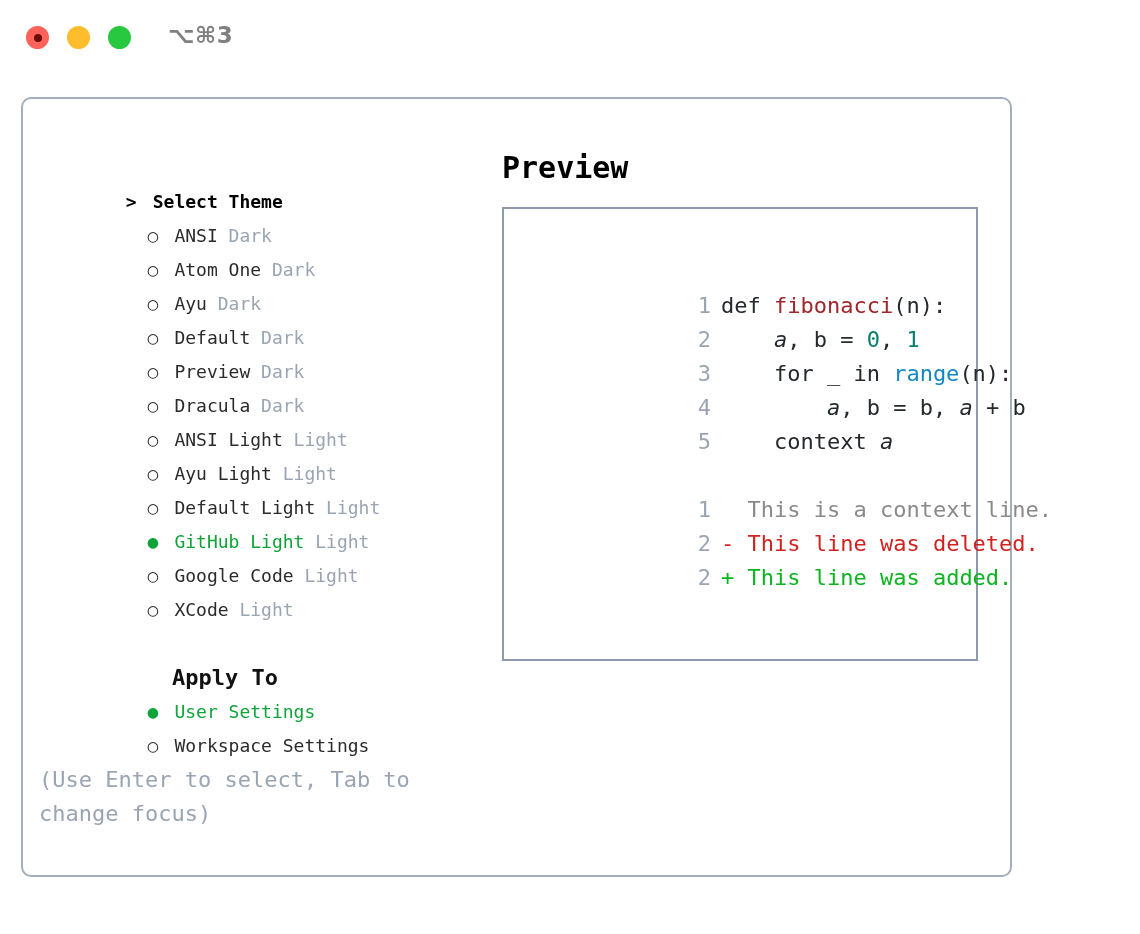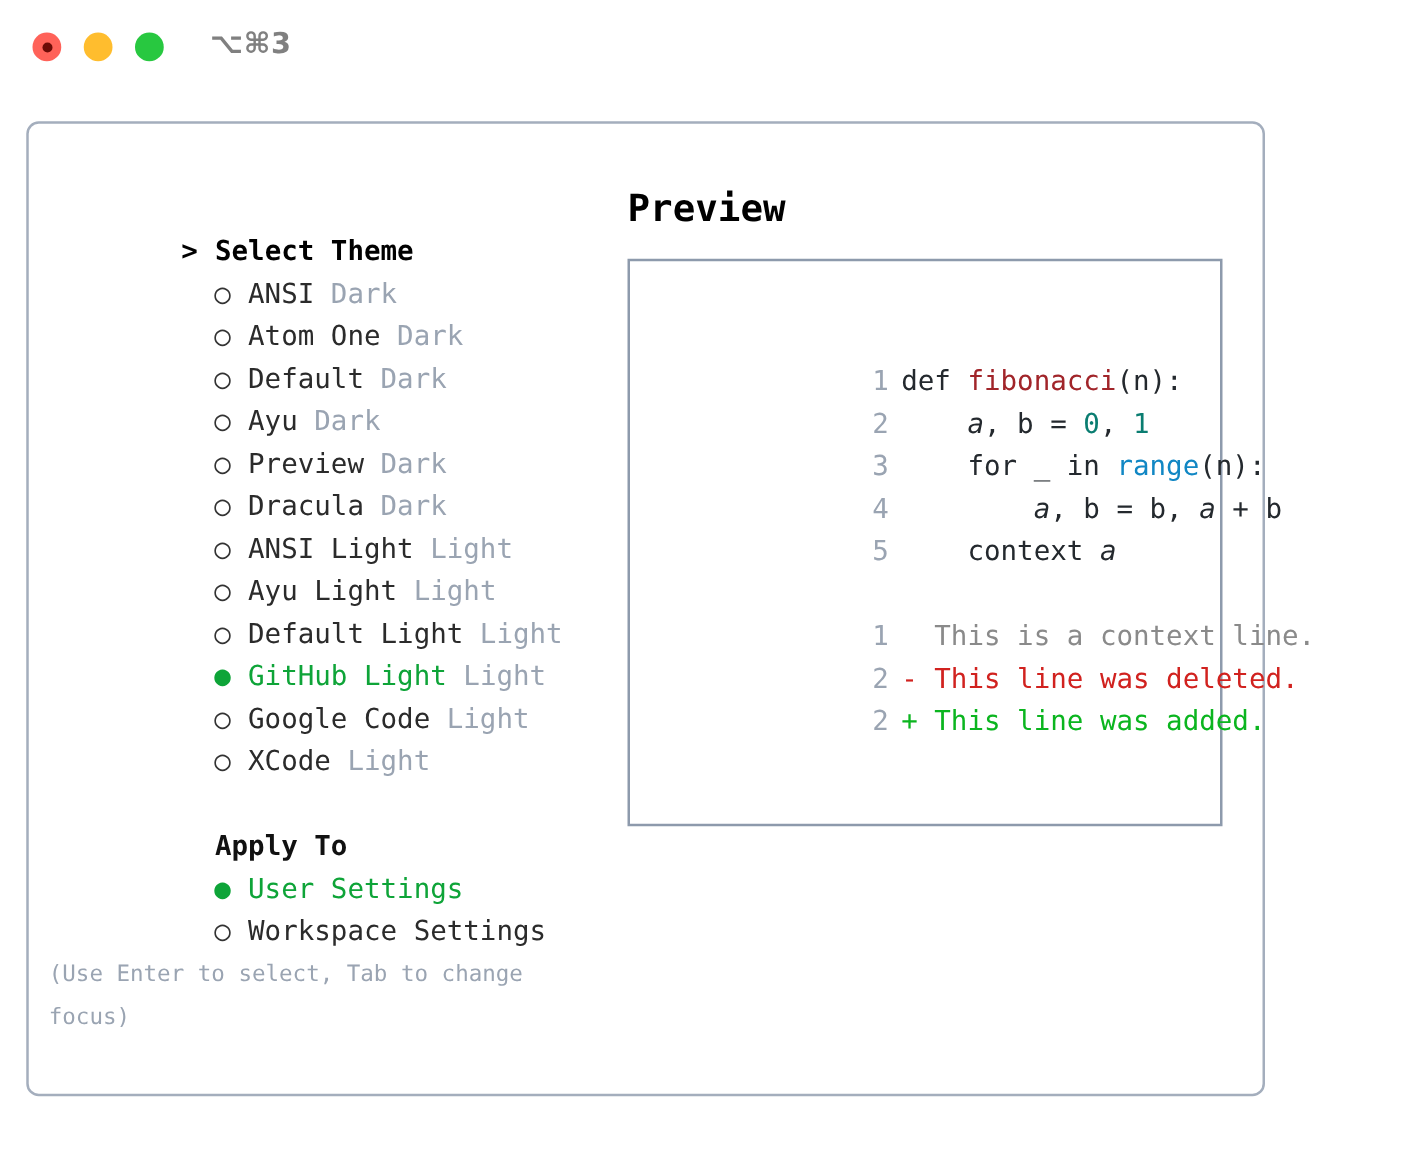--- a/index.html
+++ b/index.html
@@ -84,21 +84,21 @@
   
   .left-col {
     position: absolute;
     left: 16px;
     top: 52px;
     width: 440px;
   }
   .row {
     height: 34px;
     line-height: 34px;
-    font-size: 22px;
+    font-size: 18px;
     white-space: pre;
     color: #222222;
   }
   .marker {
     display: inline-block;
     width: 27px;
     color: #333333;
   }
   .marker.sel-dot {
     color: #0ea438;
@@ -119,21 +119,21 @@
     line-height: 34px;
     font-size: 22px;
     white-space: pre;
     color: #111111;
     font-weight: bold;
   }
   .section-head .marker { color: transparent; }
 
   .hint {
     margin-top: 34px;
-    font-size: 18px;
+    font-size: 22px;
     line-height: 34px;
     color: #9aa4b2;
     width: 400px;
   }
 
   
   .right-col {
     position: absolute;
     left: 479px;
     top: 52px;
@@ -200,24 +200,24 @@
       </div>
 
       <div>
         <div class="row">
           <span class="marker">○</span><span class="name">ANSI</span><span class="variant"> </span><span class="variant">Dark</span>
         </div>
         <div class="row">
           <span class="marker">○</span><span class="name">Atom One</span><span class="variant"> </span><span class="variant">Dark</span>
         </div>
         <div class="row">
+          <span class="marker">○</span><span class="name">Ayu</span><span class="variant"> </span><span class="variant">Dark</span>
+        </div>
+        <div class="row">
           <span class="marker">○</span><span class="name">Default</span><span class="variant"> </span><span class="variant">Dark</span>
-        </div>
-        <div class="row">
-          <span class="marker">○</span><span class="name">Ayu</span><span class="variant"> </span><span class="variant">Dark</span>
         </div>
         <div class="row">
           <span class="marker">○</span><span class="name">Preview</span><span class="variant"> </span><span class="variant">Dark</span>
         </div>
         <div class="row">
           <span class="marker">○</span><span class="name">Dracula</span><span class="variant"> </span><span class="variant">Dark</span>
         </div>
         <div class="row">
           <span class="marker">○</span><span class="name">ANSI Light</span><span class="variant"> </span><span class="variant">Light</span>
         </div>

